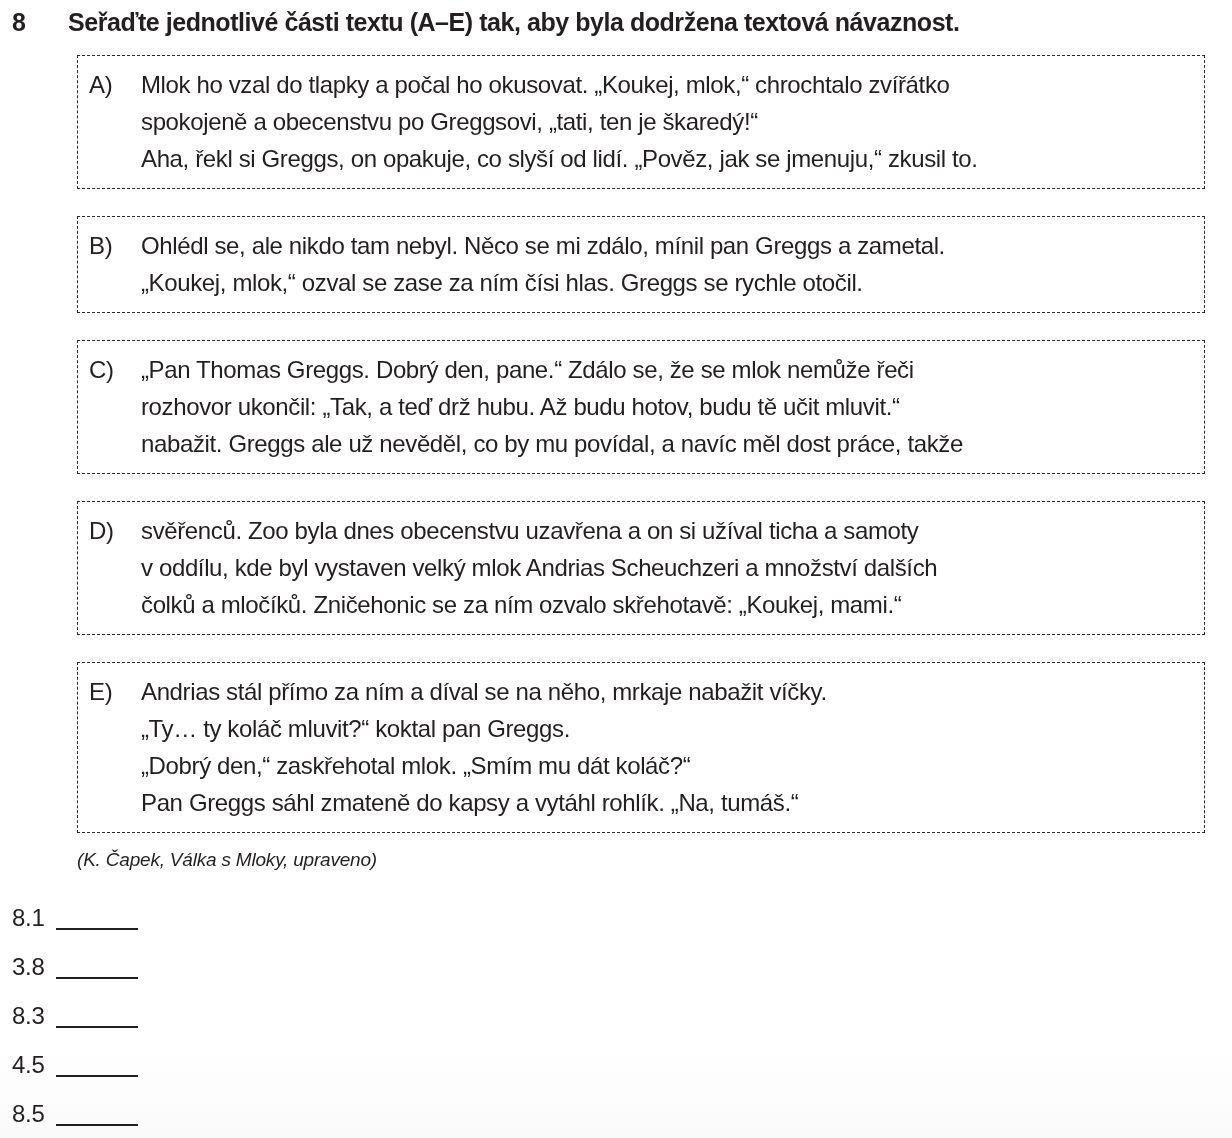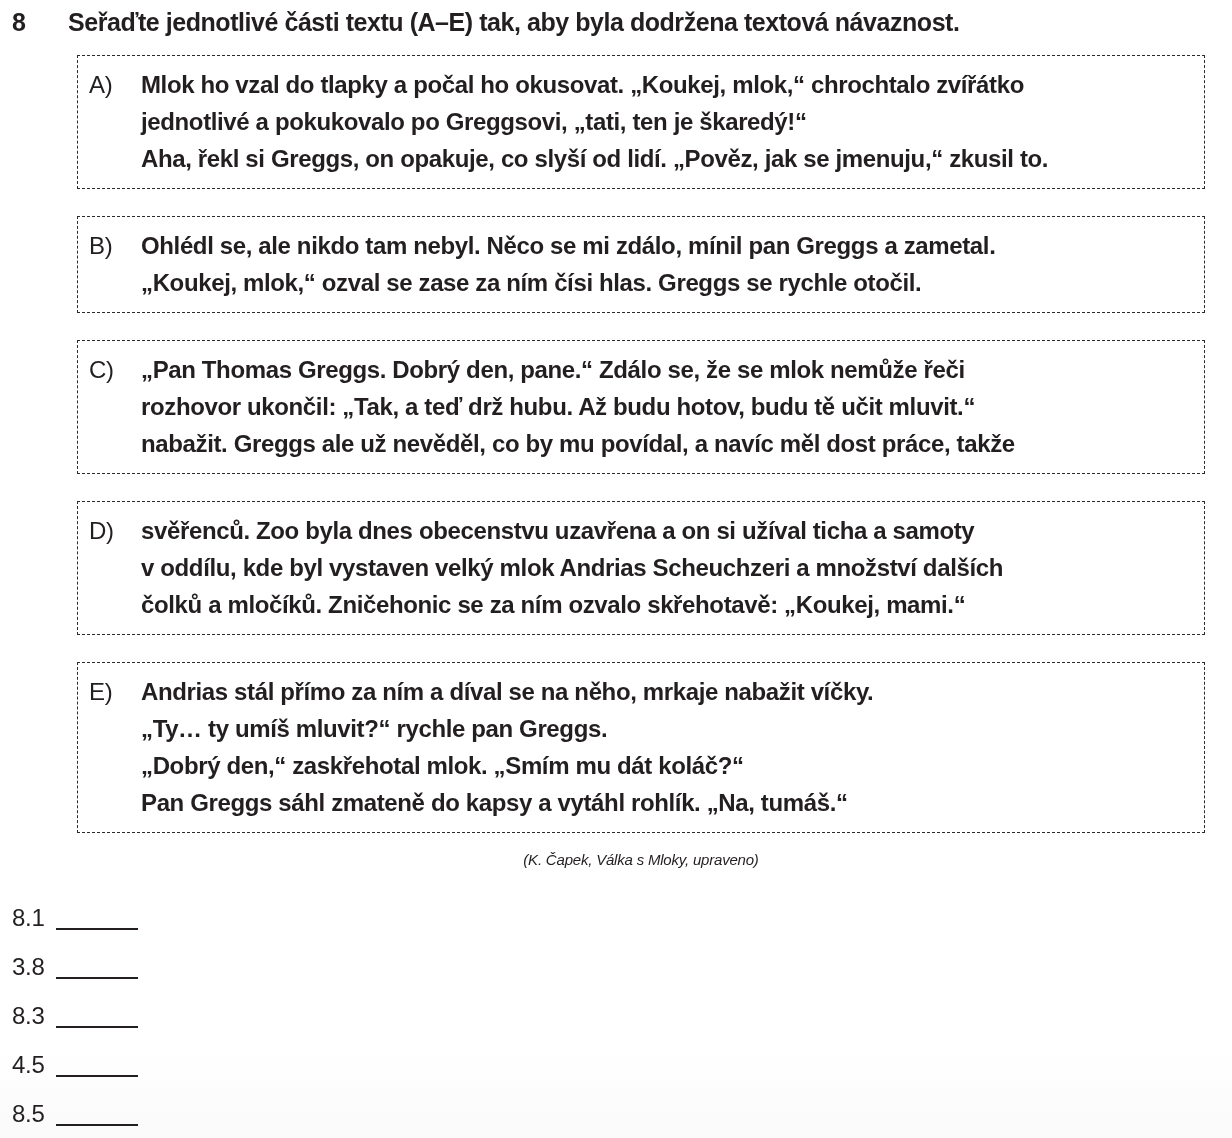--- a/index.html
+++ b/index.html
@@ -73,31 +73,30 @@
   }
   .passage-lines {
     flex: 1 1 auto;
     min-width: 0;
   }
   .passage-line {
     font-size: 24px;
     line-height: 37px;
     letter-spacing: -0.37px;
     white-space: nowrap;
-    font-weight: bold;
   }
 
   
   .source-line {
     position: absolute;
     left: 77px;
     top: 848px;
     width: 1128px;
-    text-align: center;
-    font-size: 15px;
+    text-align: left;
+    font-size: 19px;
     font-style: italic;
     letter-spacing: -0.2px;
     line-height: 24px;
   }
 
   
   .answers {
     position: absolute;
     left: 0;
     top: 884px;
@@ -133,21 +132,21 @@
   <div class="task-number">8</div>
   <div class="task-title">Seřaďte jednotlivé části textu (A–E) tak, aby byla dodržena textová návaznost.</div>
 </div>
 
 <div class="passages">
     <div class="passage-box">
       <div class="passage-row">
         <div class="passage-letter">A)</div>
         <div class="passage-lines">
           <div class="passage-line">Mlok ho vzal do tlapky a počal ho okusovat. „Koukej, mlok,“ chrochtalo zvířátko</div>
-          <div class="passage-line">jednotlivé a pokukovalo po Greggsovi, „tati, ten je škaredý!“</div>
+          <div class="passage-line">spokojeně a obecenstvu po Greggsovi, „tati, ten je škaredý!“</div>
           <div class="passage-line">Aha, řekl si Greggs, on opakuje, co slyší od lidí. „Pověz, jak se jmenuju,“ zkusil to.</div>
         </div>
       </div>
     </div>
     <div class="passage-box">
       <div class="passage-row">
         <div class="passage-letter">B)</div>
         <div class="passage-lines">
           <div class="passage-line">Ohlédl se, ale nikdo tam nebyl. Něco se mi zdálo, mínil pan Greggs a zametal.</div>
           <div class="passage-line">„Koukej, mlok,“ ozval se zase za ním čísi hlas. Greggs se rychle otočil.</div>
@@ -172,21 +171,21 @@
           <div class="passage-line">v oddílu, kde byl vystaven velký mlok Andrias Scheuchzeri a množství dalších</div>
           <div class="passage-line">čolků a mločíků. Zničehonic se za ním ozvalo skřehotavě: „Koukej, mami.“</div>
         </div>
       </div>
     </div>
     <div class="passage-box">
       <div class="passage-row">
         <div class="passage-letter">E)</div>
         <div class="passage-lines">
           <div class="passage-line">Andrias stál přímo za ním a díval se na něho, mrkaje nabažit víčky.</div>
-          <div class="passage-line">„Ty… ty umíš mluvit?“ rychle pan Greggs.</div>
+          <div class="passage-line">„Ty… ty koláč mluvit?“ koktal pan Greggs.</div>
           <div class="passage-line">„Dobrý den,“ zaskřehotal mlok. „Smím mu dát koláč?“</div>
           <div class="passage-line">Pan Greggs sáhl zmateně do kapsy a vytáhl rohlík. „Na, tumáš.“</div>
         </div>
       </div>
     </div>
   </div>
 
 <div class="source-line">(K. Čapek, Válka s Mloky, upraveno)</div>
 
 <div class="answers">

